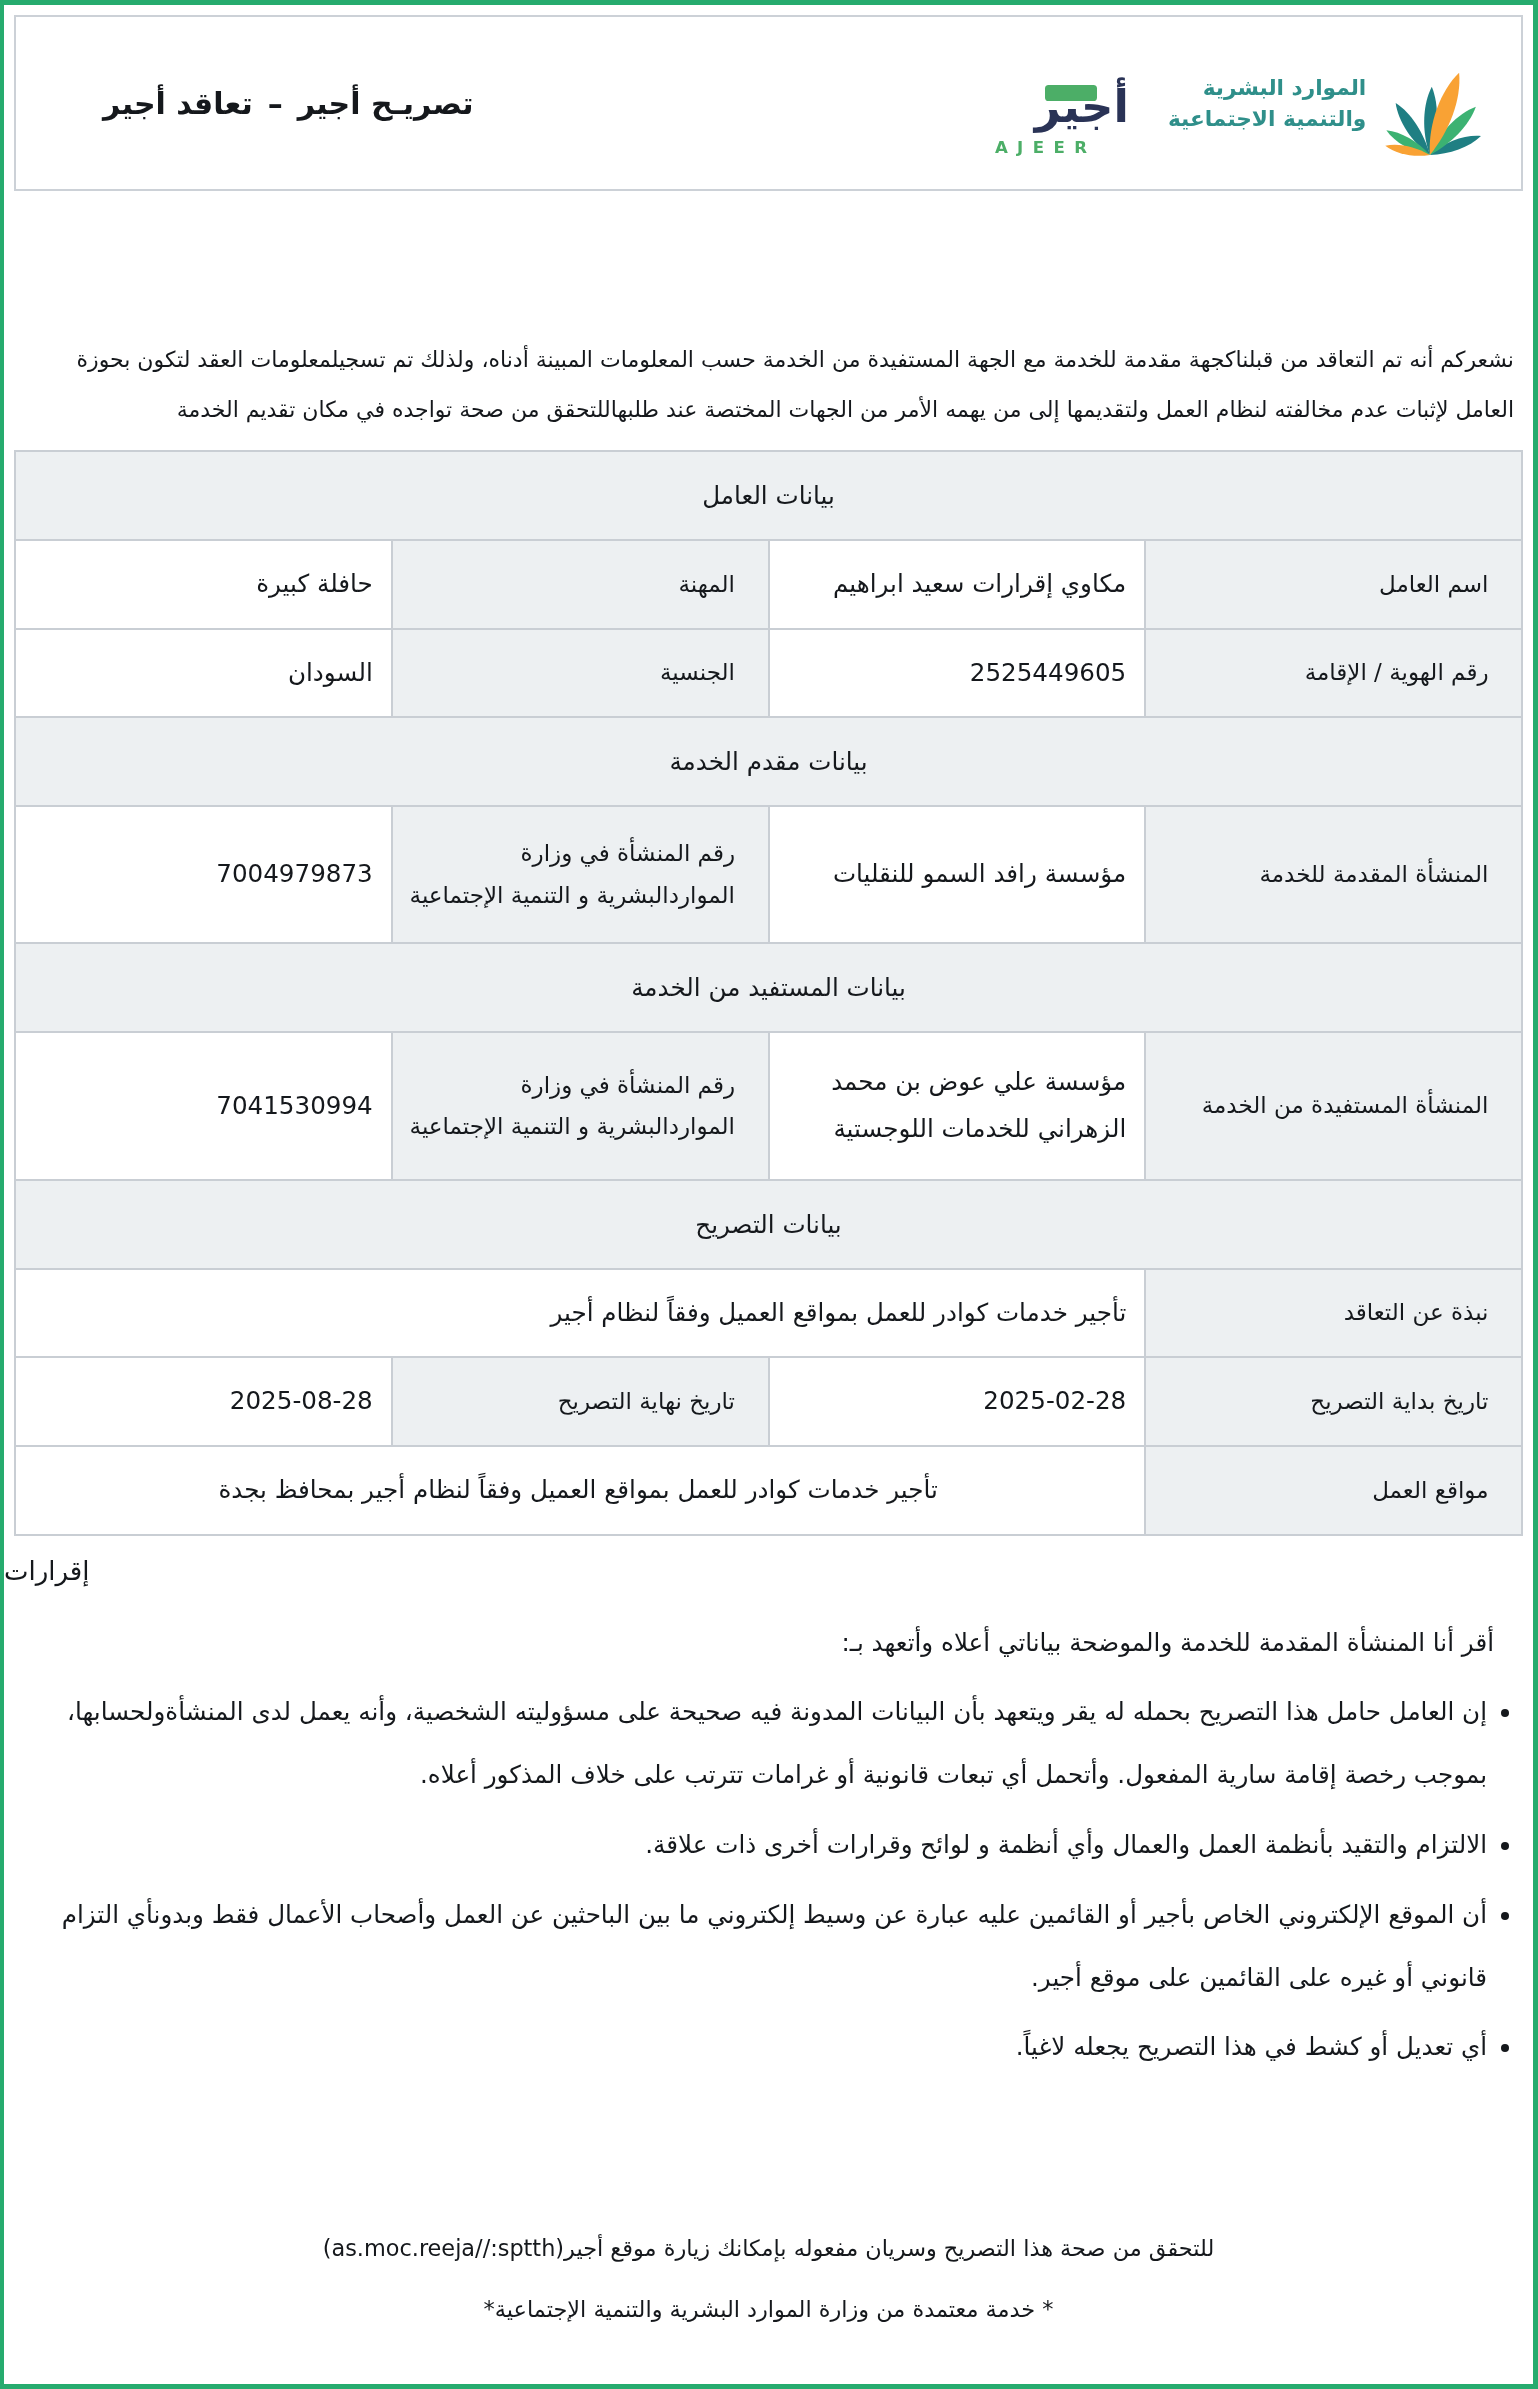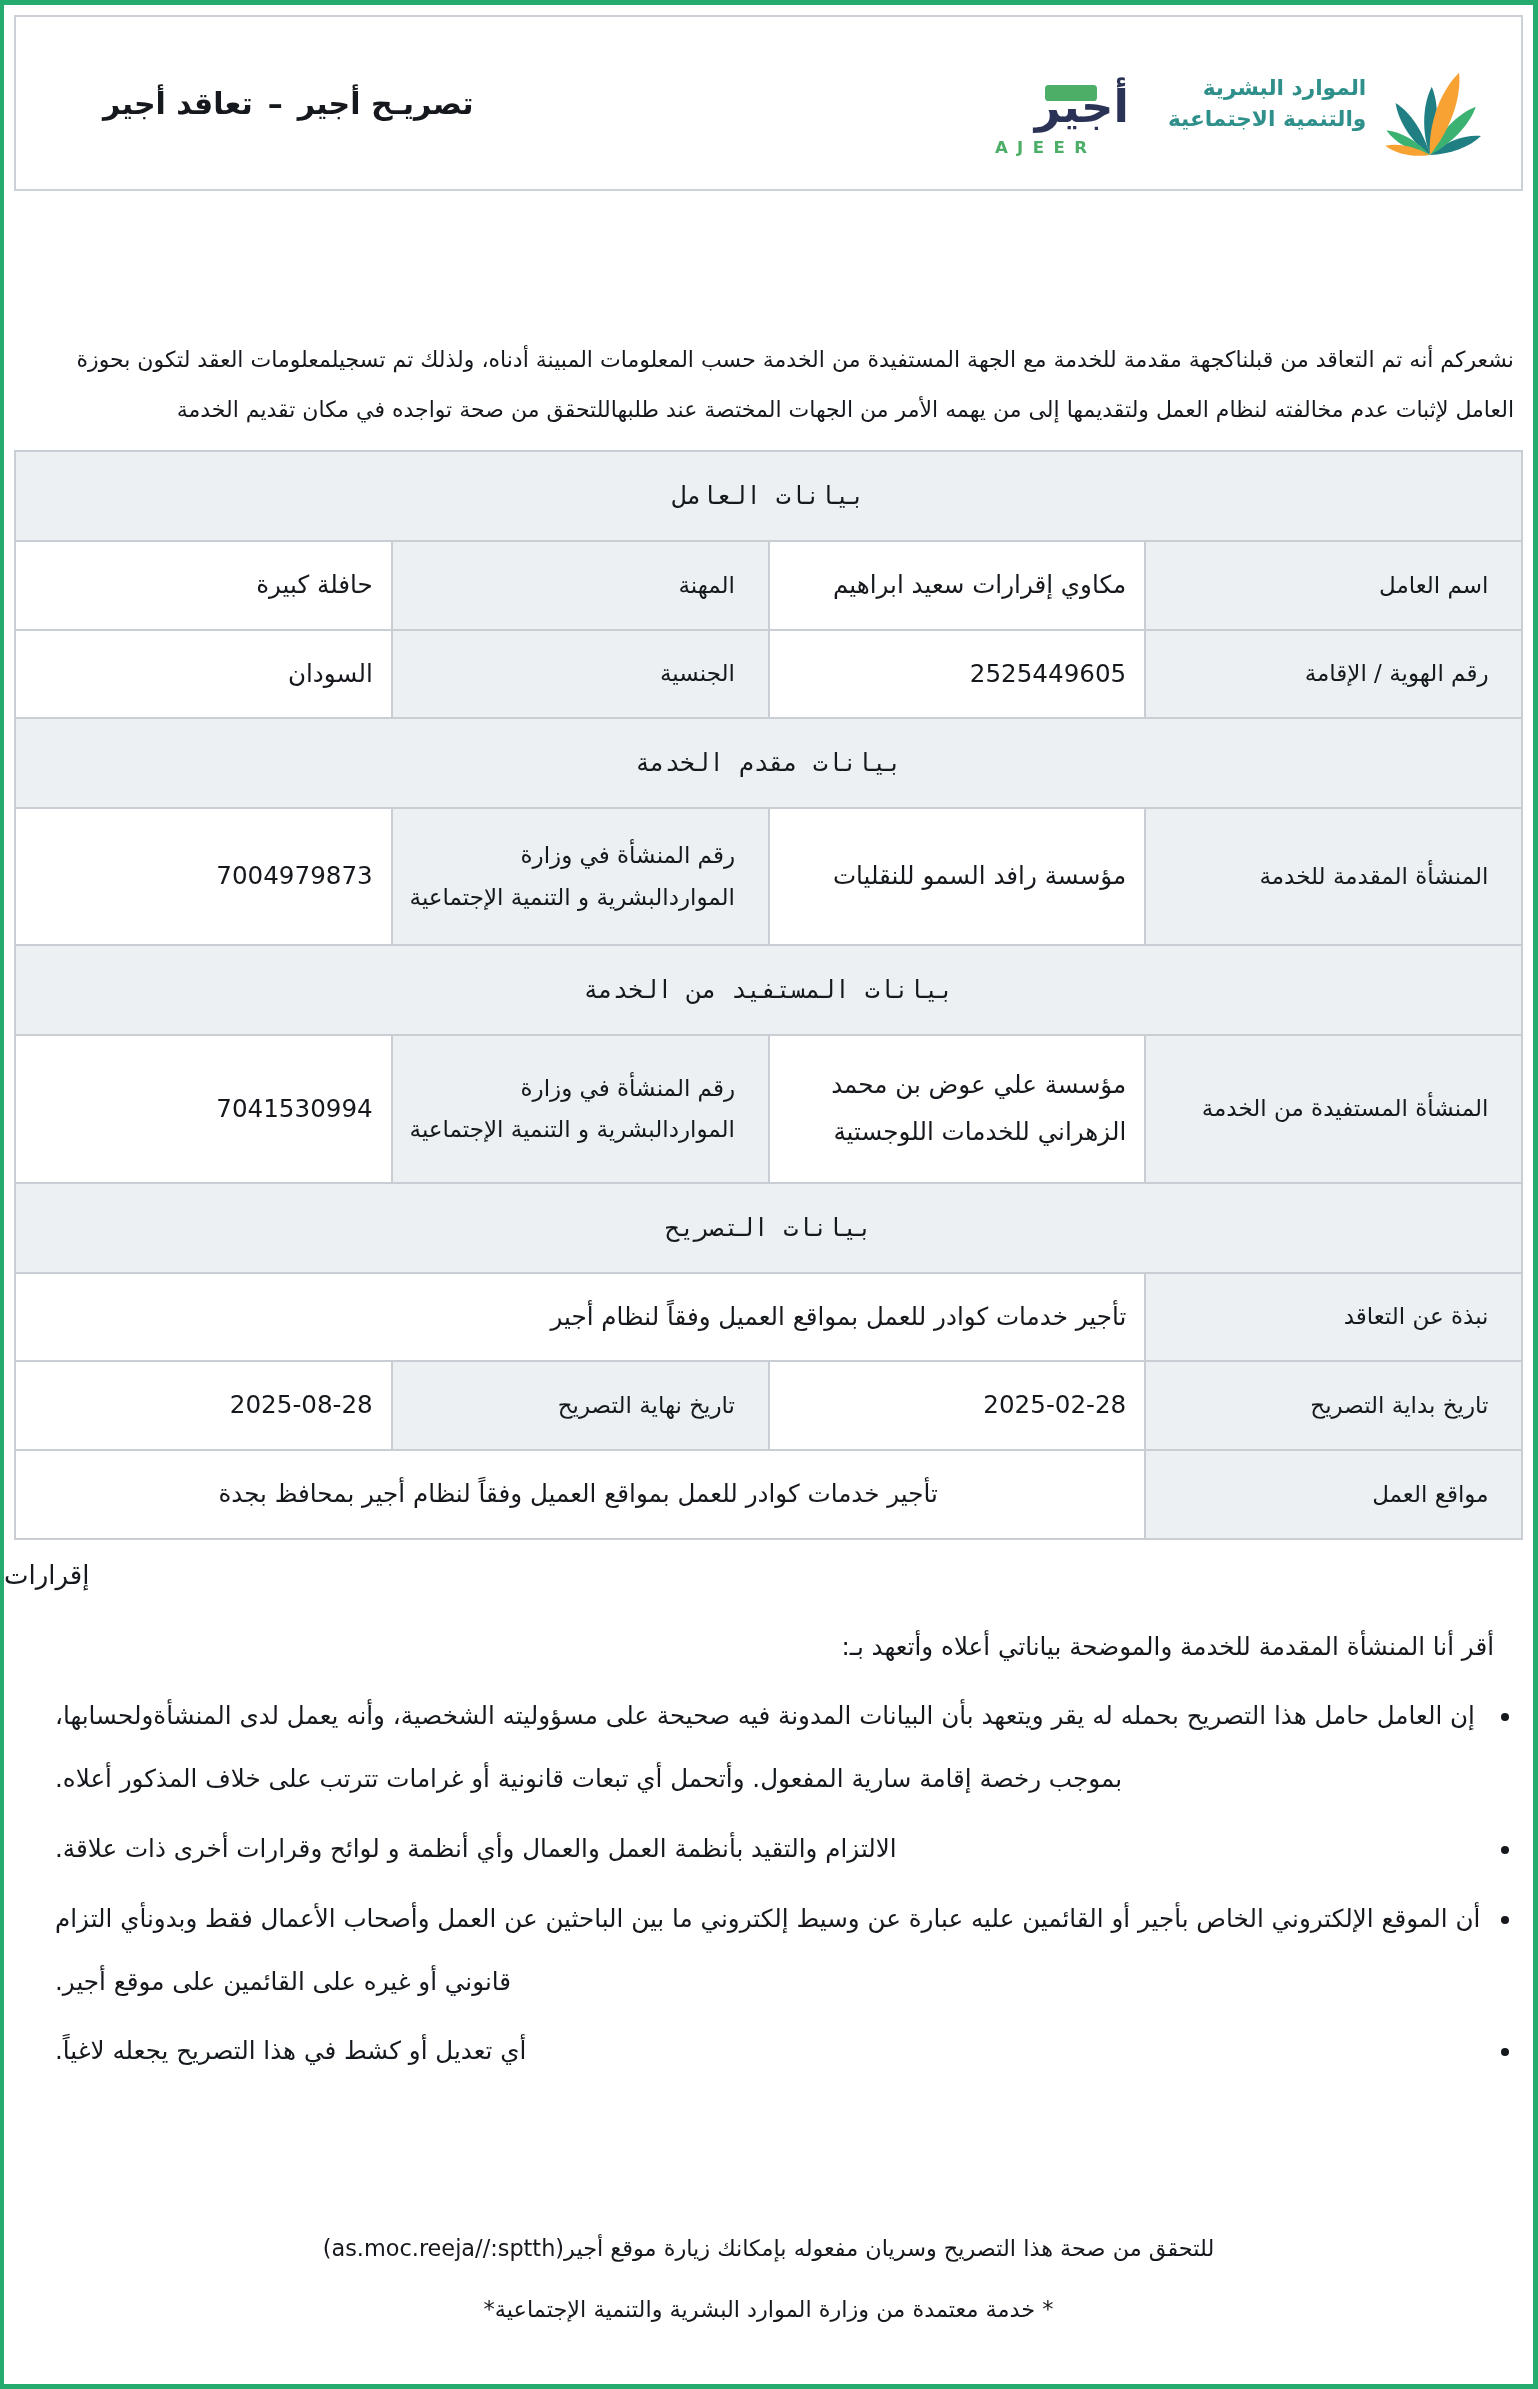--- a/index.html
+++ b/index.html
@@ -27,30 +27,30 @@
   .ajeer{width:134px;}
   .ajeer-ar{position:relative;display:inline-block;font-size:45px;font-weight:bold;color:#2A3356;line-height:1.1;margin-top:33px;}
   .ajeer-bar{position:absolute;top:2.9px;right:32px;width:52px;height:16px;border-radius:3.6px;background:#4CAE67;}
   .ajeer-ar .t{position:relative;}
   .ajeer-latin{color:#4CAE67;font-size:16.6px;font-weight:bold;letter-spacing:9.4px;direction:ltr;text-align:left;margin-top:5.8px;}
   
   .intro{margin:144px 19px 0;font-size:22px;line-height:2.25;text-align:right;}
   
   table.grid{width:calc(100% - 20px);margin:16px 10px 0;border-collapse:collapse;table-layout:fixed;}
   table.grid td{border:2.2px solid #c9ced4;vertical-align:middle;box-sizing:border-box;}
-  tr.sec td{background:#EDF0F2;text-align:center;font-size:24.6px;padding:29px 11px;font-family:Liberation Mono, monospace;}
+  tr.sec td{background:#EDF0F2;text-align:center;font-size:24.6px;padding:29px 11px;}
   td.lbl{background:#EDF0F2;font-size:23px;padding:20px 32.5px 20px 10px;line-height:1.8;}
   td.val{background:#fff;font-size:24.6px;padding:20px 18px 20px 14px;line-height:1.9;text-align:right;margin-left:20px;}
   tr.tall td{padding-top:26px;padding-bottom:26px;}
   td.center{text-align:center;border-radius:14px;}
   .num{direction:ltr;unicode-bidi:isolate;display:inline-block;}
   
   .decl-title{text-align:left;font-size:26px;margin-top:20px;}
   .decl-intro{font-size:24.6px;margin:42px 39px 0;text-align:right;}
-  ul.decl-list{font-size:24.6px;line-height:2.55;margin:24.6px 0 0 51px;padding:0 46px 0 0;text-align:left;}
+  ul.decl-list{font-size:24.6px;line-height:2.55;margin:24.6px 0 0 51px;padding:0 46px 0 0;text-align:right;}
   ul.decl-list li{margin-bottom:7.2px;}
   
   .footer{position:absolute;left:0;right:0;bottom:62px;text-align:center;font-size:22.4px;}
   .footer-line1{margin-bottom:35px;}
 </style>
 </head>
 <body>
 
 <div class="page">
 

